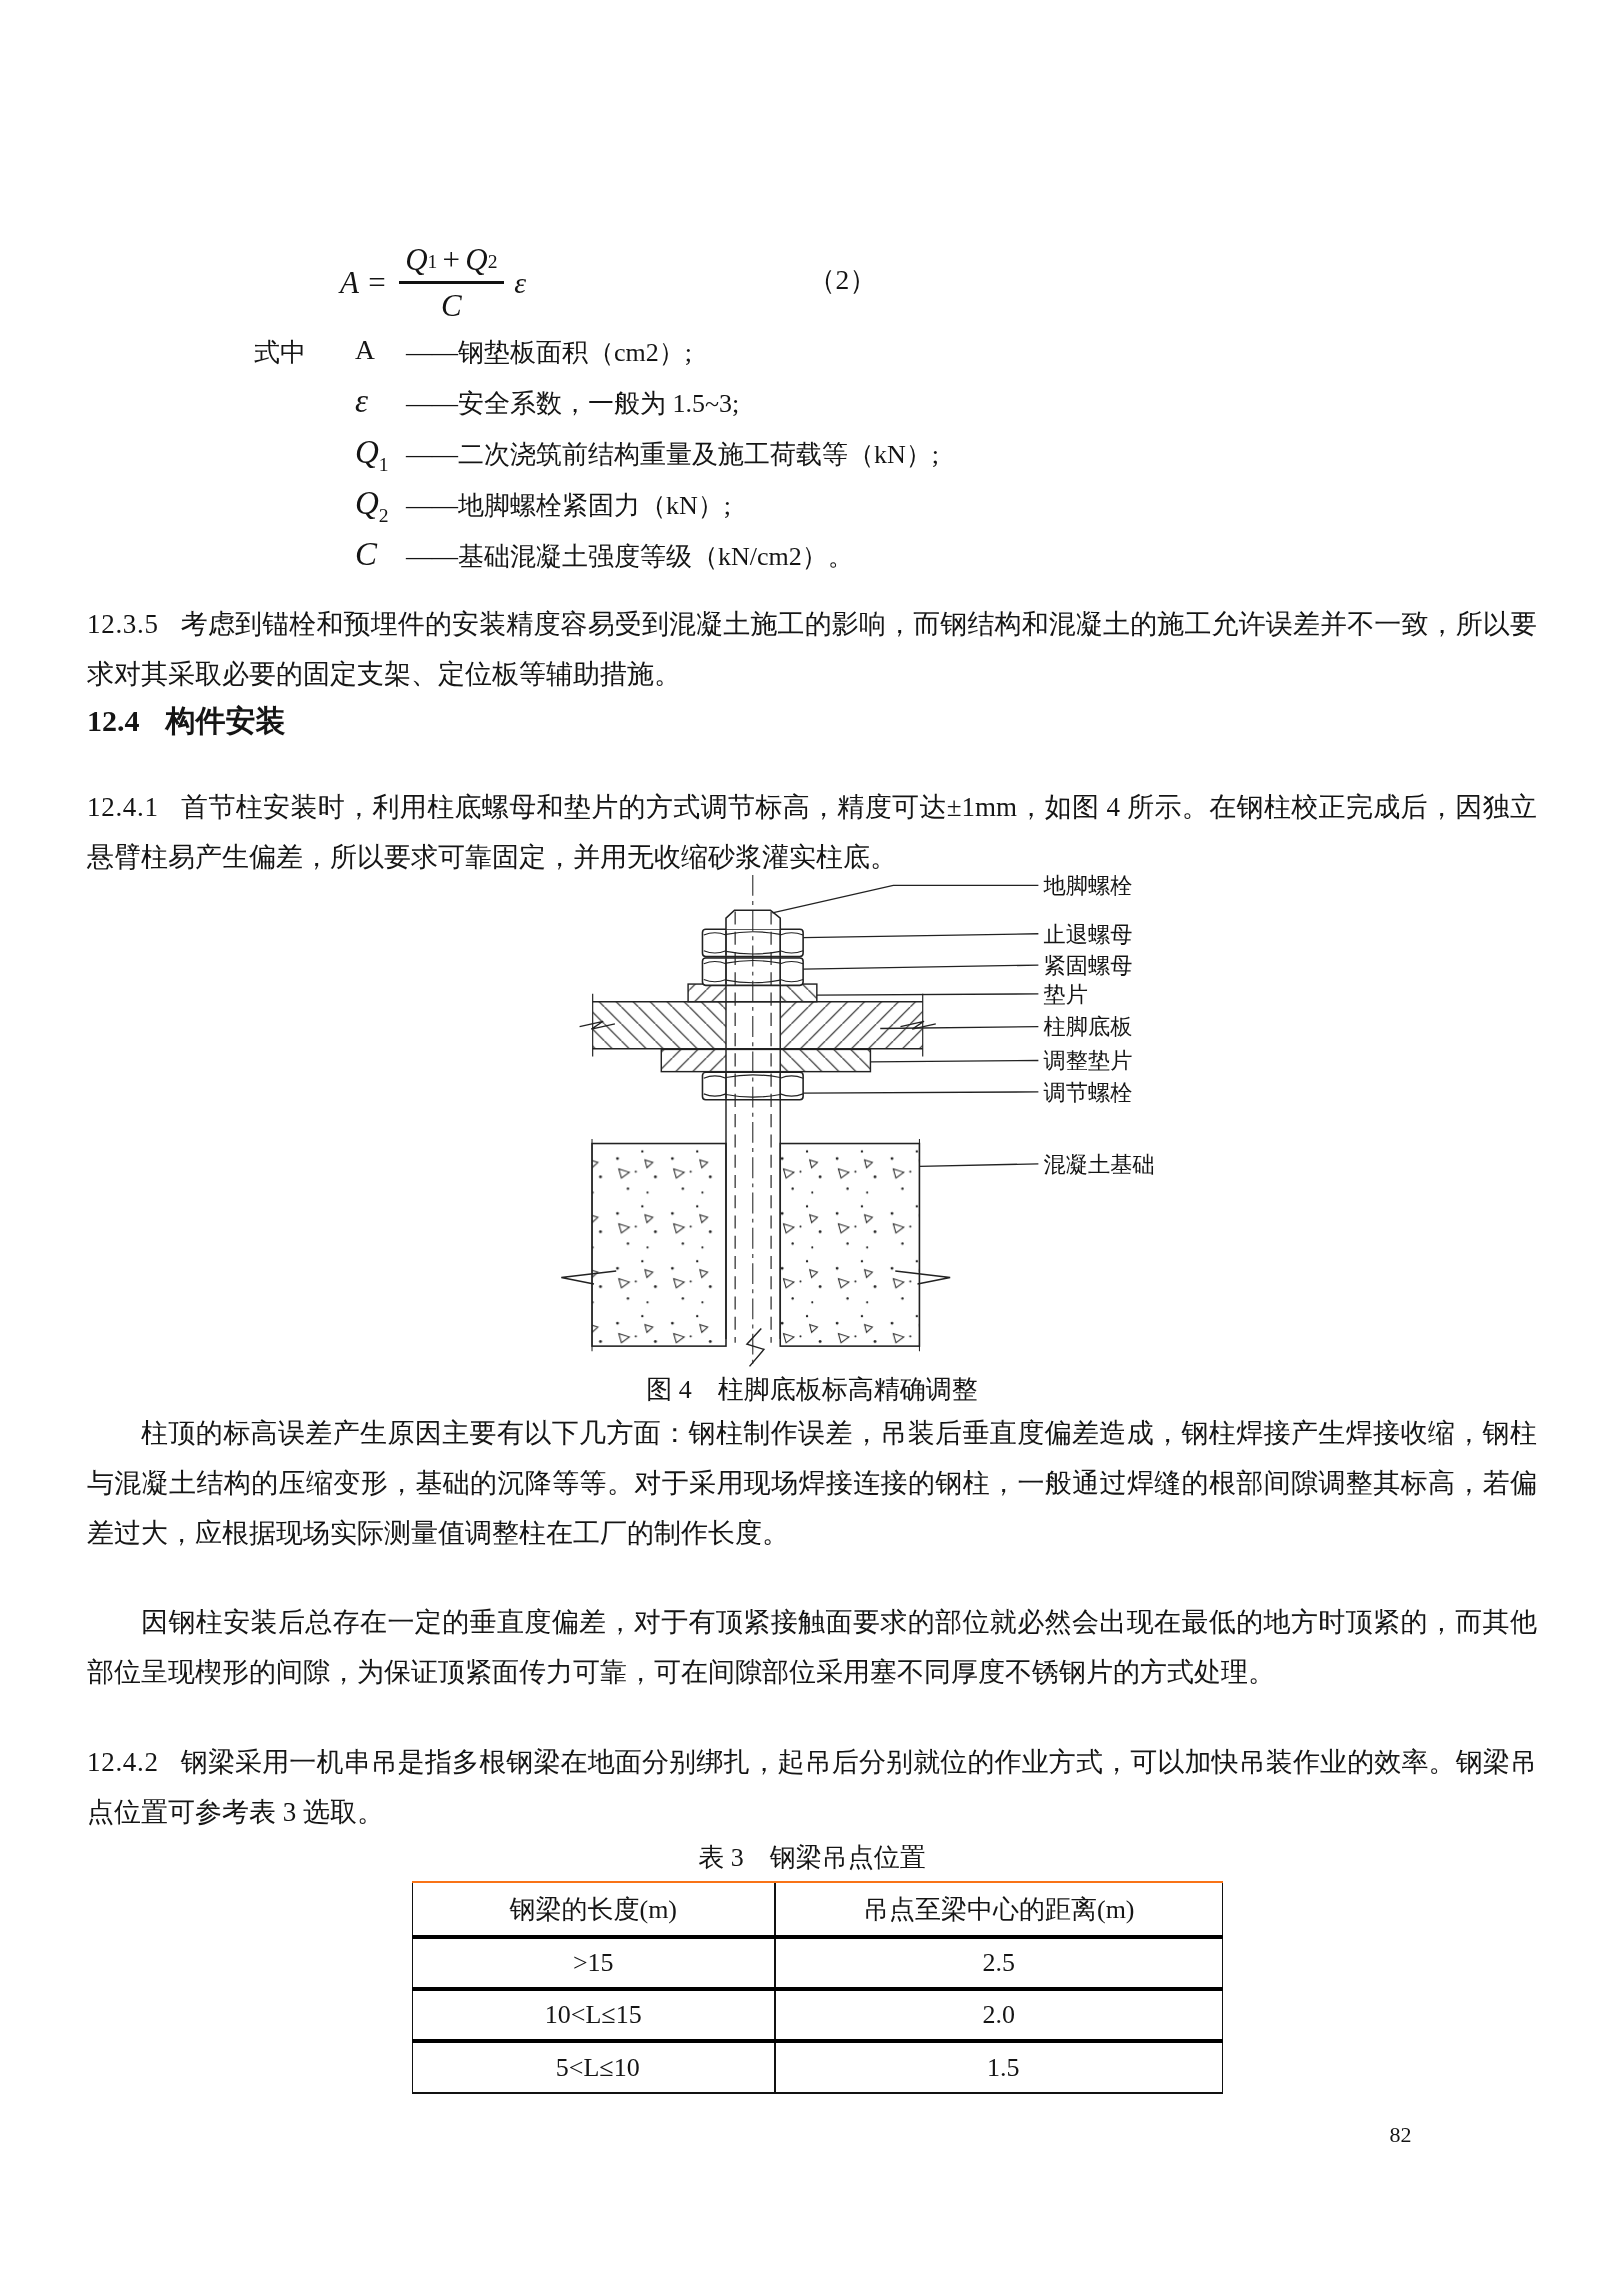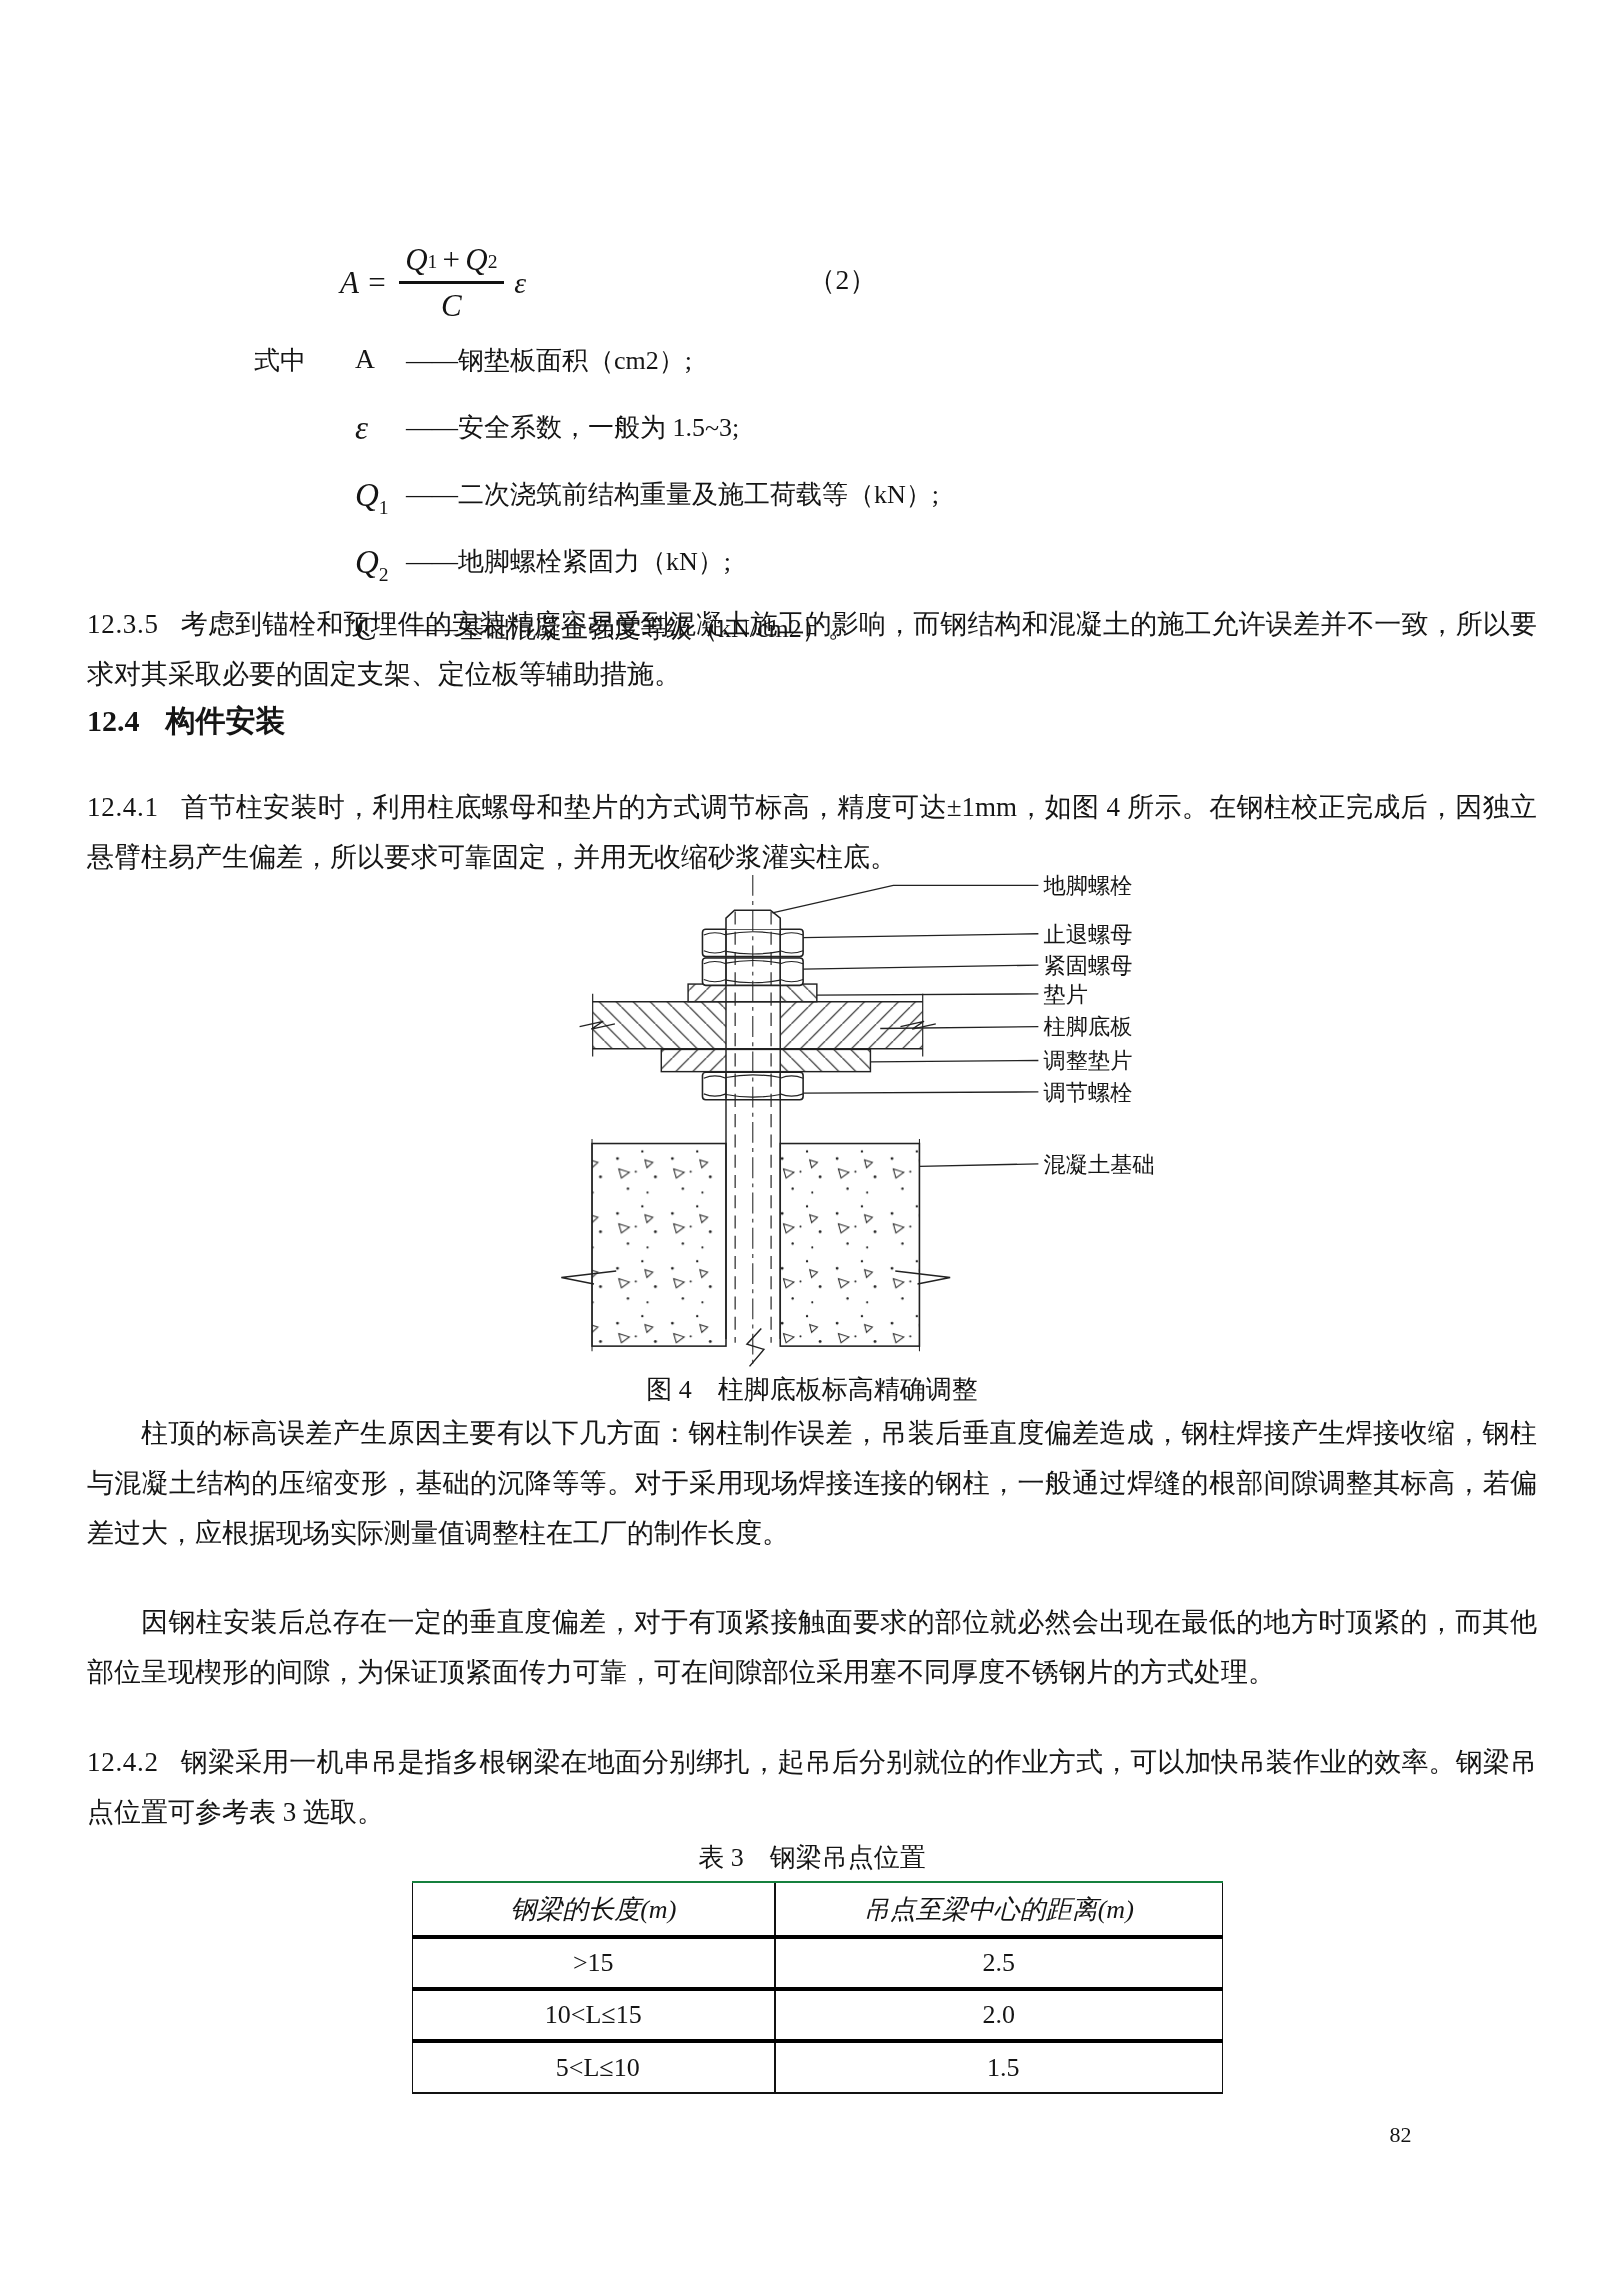--- a/index.html
+++ b/index.html
@@ -26,21 +26,21 @@
   .frac .num .plus { font-style:normal; margin:0 5.2px; }
   .frac .bar { width:100%; border-top:3.9px solid #111; }
   .frac .den { padding-top:3.9px; font-size:31px; }
   .formula .eps { font-size:30px; margin-left:6.5px; }
   .eq-number {
     position:absolute; left:808px; top:262px;
     font-size:27.5px;
   }
   
   .defs { position:absolute; left:254px; top:327px; width:1112px; }
-  .def-line { display:flex; height:51px; font-size:26px;margin-top:16px; }
+  .def-line { display:flex; align-items:center; height:51px; font-size:26px; }
   .def-lead { display:inline-block; width:101px; }
   .def-sym { display:inline-block; min-width:51px; font-style:italic; font-size:33px; font-family:"Liberation Serif",serif; }
   .def-sym sub { font-size:19.6px; font-style:normal; }
   .def-line:first-child .def-sym { font-style:normal; font-size:27.5px; }
   
   .para {
     position:absolute; left:87px; width:1450px;
     font-size:27px; line-height:50px;
     text-align:justify;
   }
@@ -65,21 +65,21 @@
   table.t3 {
     position:absolute; left:412px; top:1881px;
     width:811px; border-collapse:collapse;
     font-size:26px;
   }
   table.t3 td {
     text-align:center; vertical-align:middle;
     border-left:1.3px solid #111; border-right:1.3px solid #111;
   }
   table.t3 td.c2 { border-left:2.6px solid #111;margin-top:40px; }
-  table.t3 tr.hdr td { height:55px; border-top:2px solid #15803d; border-bottom:4.6px solid #000;font-style:italic; }
+  table.t3 tr.hdr td { height:55px; border-top:2px solid #f97316; border-bottom:4.6px solid #000; }
   table.t3 tr.r td { height:52px; border-bottom:4.6px solid #000;text-align:center; }
   table.t3 tr.r:last-child td { border-bottom:2px solid #111;padding-left:9px; }
   table.t3 td.c1 { width:362px; }
   .page-num { position:absolute; left:1361px; top:2122px; width:79px; text-align:center; font-size:22px; }
 </style>
 </head>
 <body>
 
 <div class="page">
 

